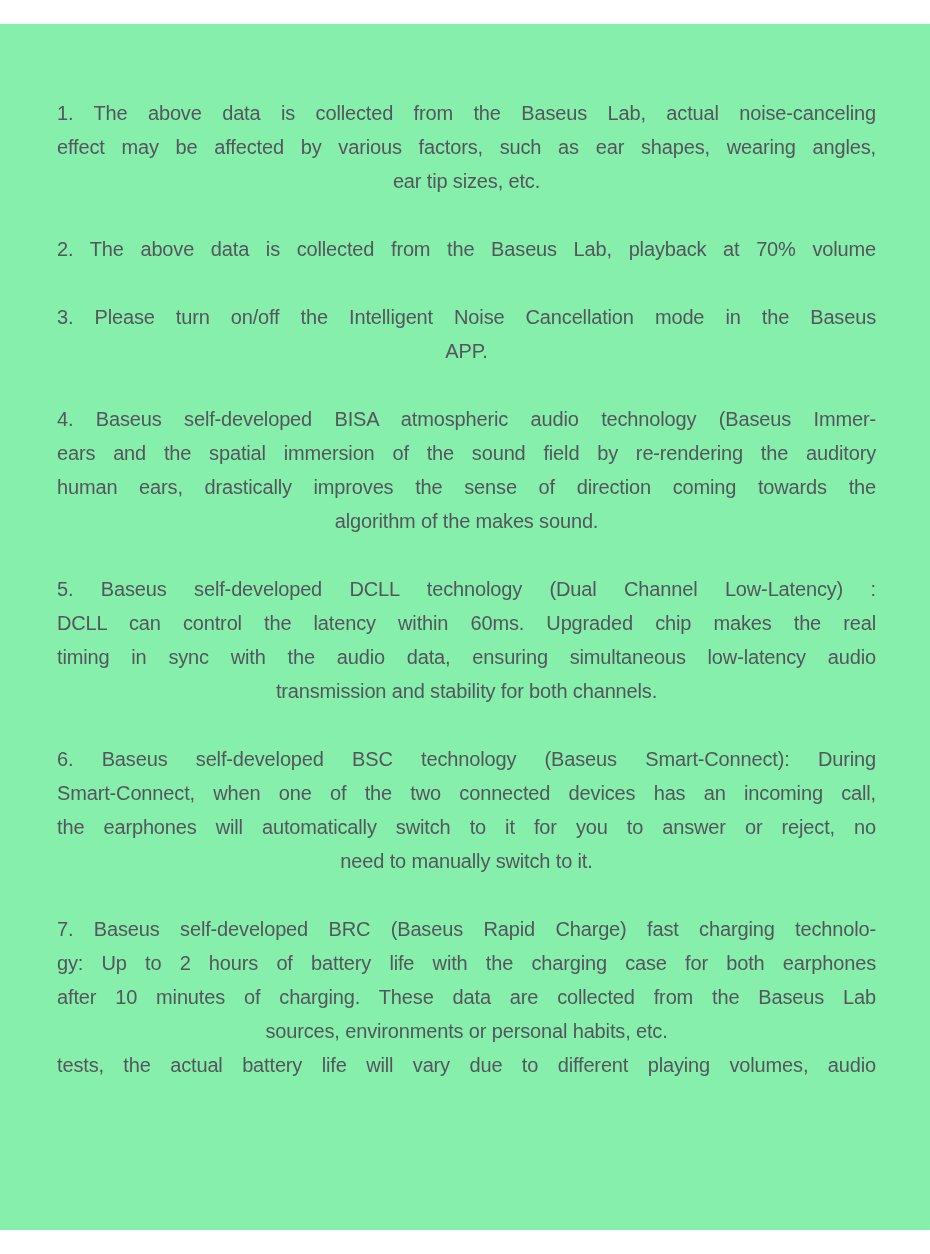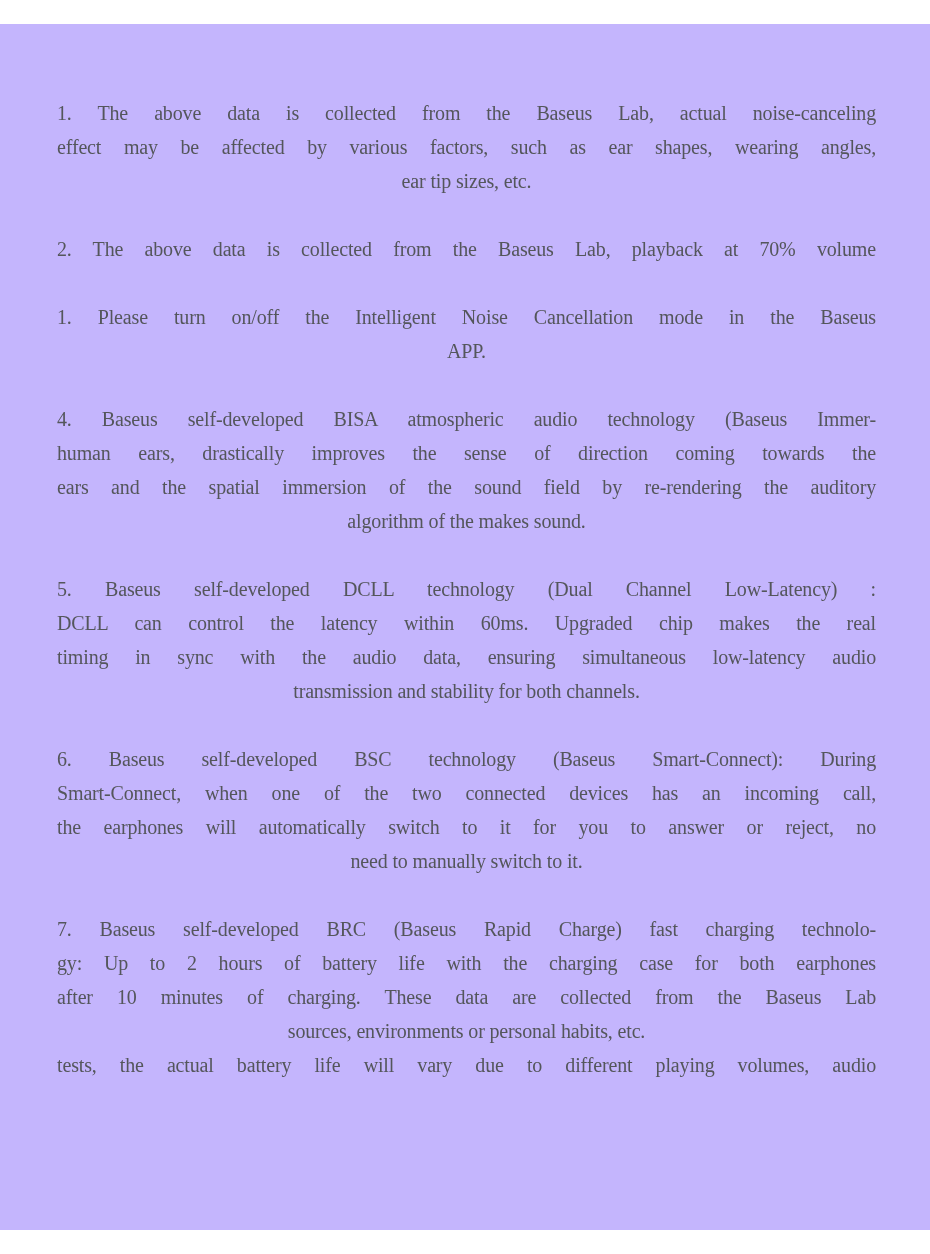--- a/index.html
+++ b/index.html
@@ -15,22 +15,21 @@
     height: 1254px;
     background: #ffffff;
     overflow: hidden;
   }
   .panel {
     position: absolute;
     left: 0;
     top: 24px;
     width: 930px;
     height: 1206px;
-    background: #c4b5fd;
-    font-family: Liberation Serif, serif;
+    background: #86efac;
   }
   .content {
     box-sizing: border-box;
     padding: 72px 54px 0 57px;
     color: #54565b;
     font-size: 20px;
     line-height: 34px;
     letter-spacing: -0.15px;
   }
   .para {
@@ -54,27 +53,27 @@
     <div class="content">
         <div class="para">
           <div class="line">1. The above data is collected from the Baseus Lab, actual noise-canceling</div>
           <div class="line">effect may be affected by various factors, such as ear shapes, wearing angles,</div>
           <div class="line last">ear tip sizes, etc.</div>
         </div>
         <div class="para">
           <div class="line">2. The above data is collected from the Baseus Lab, playback at 70% volume</div>
         </div>
         <div class="para">
-          <div class="line">1. Please turn on/off the Intelligent Noise Cancellation mode in the Baseus</div>
+          <div class="line">3. Please turn on/off the Intelligent Noise Cancellation mode in the Baseus</div>
           <div class="line last">APP.</div>
         </div>
         <div class="para">
           <div class="line">4. Baseus self-developed BISA atmospheric audio technology (Baseus Immer-</div>
+          <div class="line">ears and the spatial immersion of the sound field by re-rendering the auditory</div>
           <div class="line">human ears, drastically improves the sense of direction coming towards the</div>
-          <div class="line">ears and the spatial immersion of the sound field by re-rendering the auditory</div>
           <div class="line last">algorithm of the makes sound.</div>
         </div>
         <div class="para">
           <div class="line">5. Baseus self-developed DCLL technology (Dual Channel Low-Latency) :</div>
           <div class="line">DCLL can control the latency within 60ms. Upgraded chip makes the real</div>
           <div class="line">timing in sync with the audio data, ensuring simultaneous low-latency audio</div>
           <div class="line last">transmission and stability for both channels.</div>
         </div>
         <div class="para">
           <div class="line">6. Baseus self-developed BSC technology (Baseus Smart-Connect): During</div>

